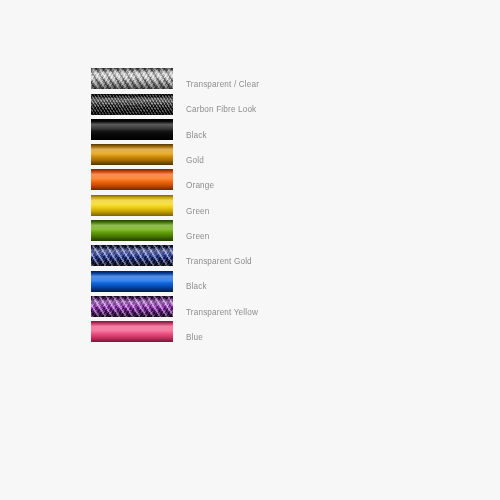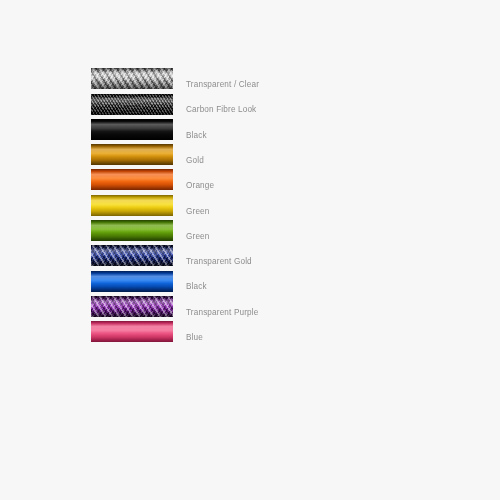--- a/index.html
+++ b/index.html
@@ -181,21 +181,21 @@
         <div class="gloss"></div>
       </div>
       <span class="swatch-label">Black</span>
     </div>
     <div class="swatch-row">
       <div class="swatch-chip tex-braid">
         <div class="base" style="background: linear-gradient(rgb(46, 5, 69) 0%, rgb(124, 24, 166) 26%, rgb(164, 42, 210) 44%, rgb(106, 18, 144) 74%, rgb(38, 4, 58) 100%);"></div>
         <div class="weave"></div>
         <div class="gloss"></div>
       </div>
-      <span class="swatch-label">Transparent Purple</span>
+      <span class="swatch-label">Transparent Yellow</span>
     </div>
     <div class="swatch-row">
       <div class="swatch-chip">
         <div class="base" style="background: linear-gradient(rgb(207, 36, 96) 0%, rgb(236, 74, 124) 24%, rgb(244, 106, 149) 44%, rgb(230, 63, 115) 74%, rgb(196, 30, 87) 100%);"></div>
         <div class="weave"></div>
         <div class="gloss"></div>
       </div>
       <span class="swatch-label">Blue</span>
     </div>
   </div>

